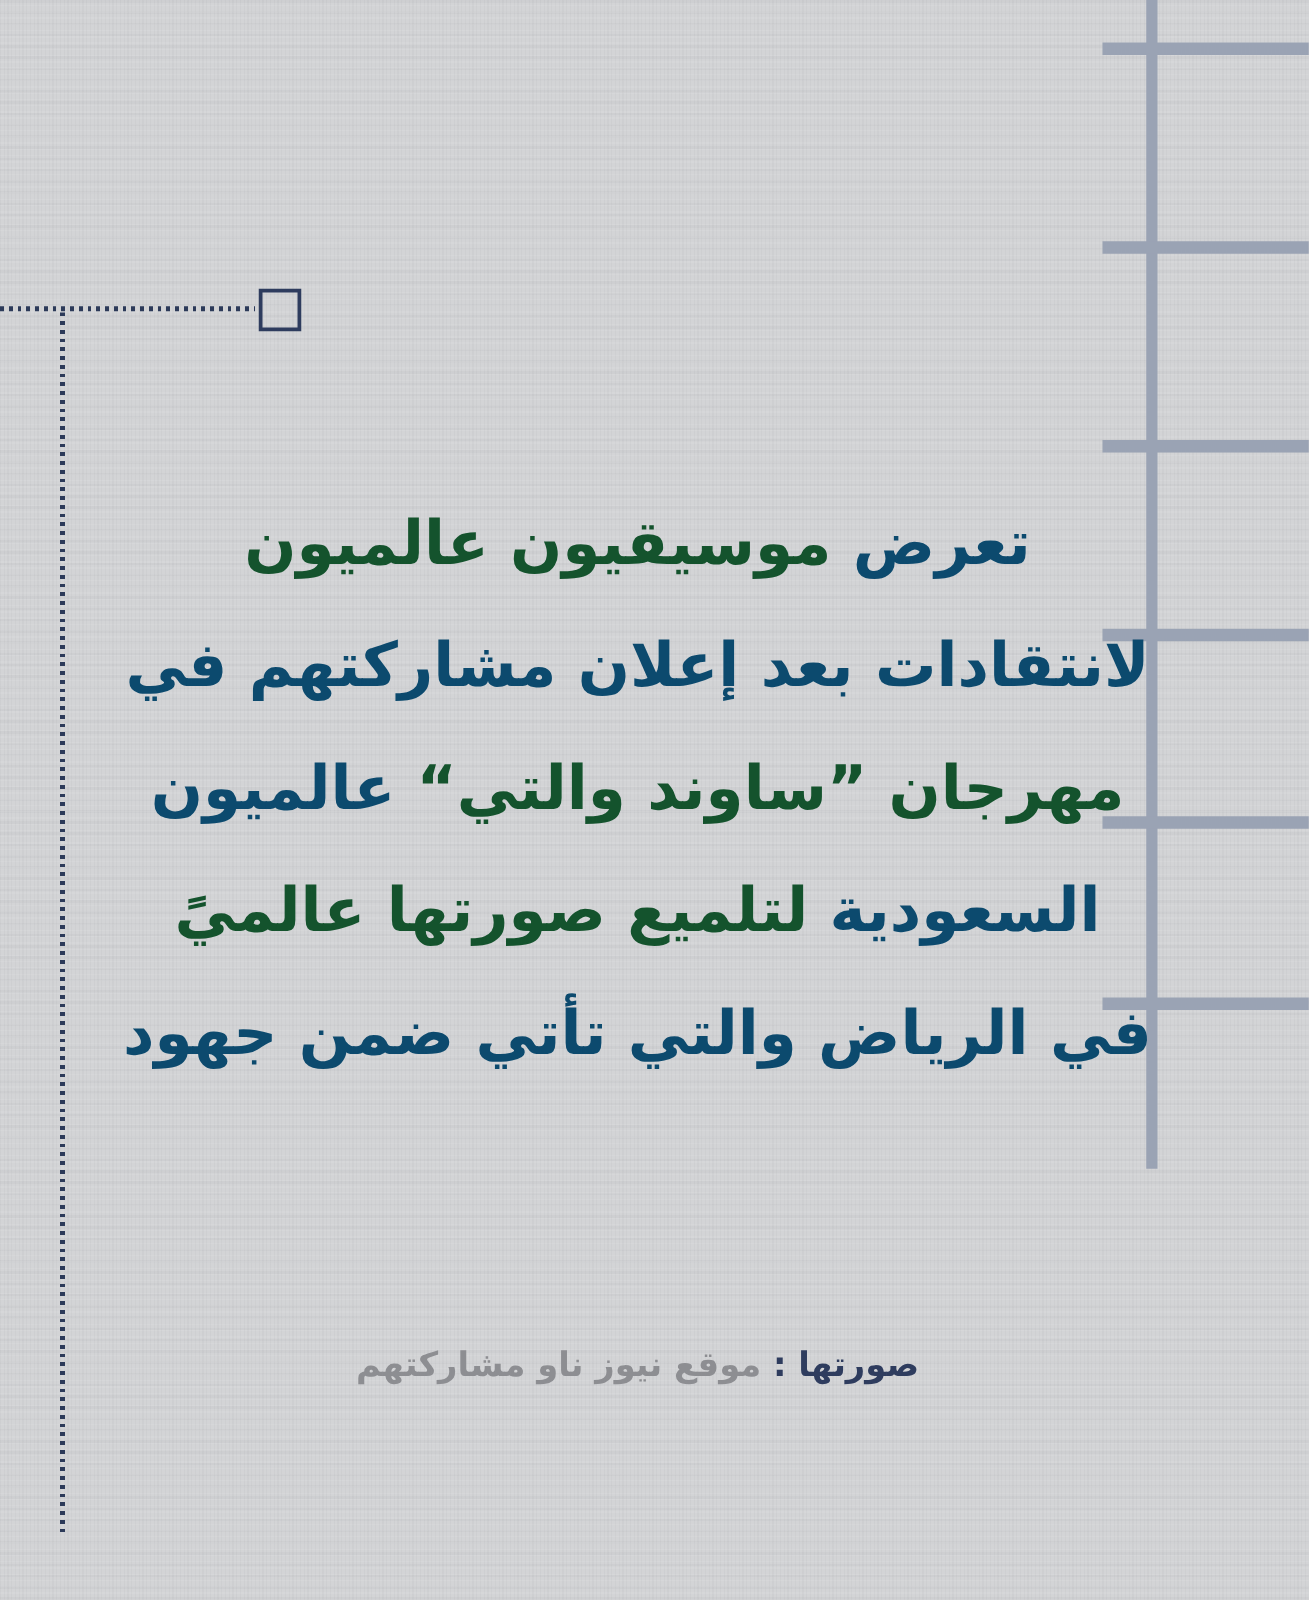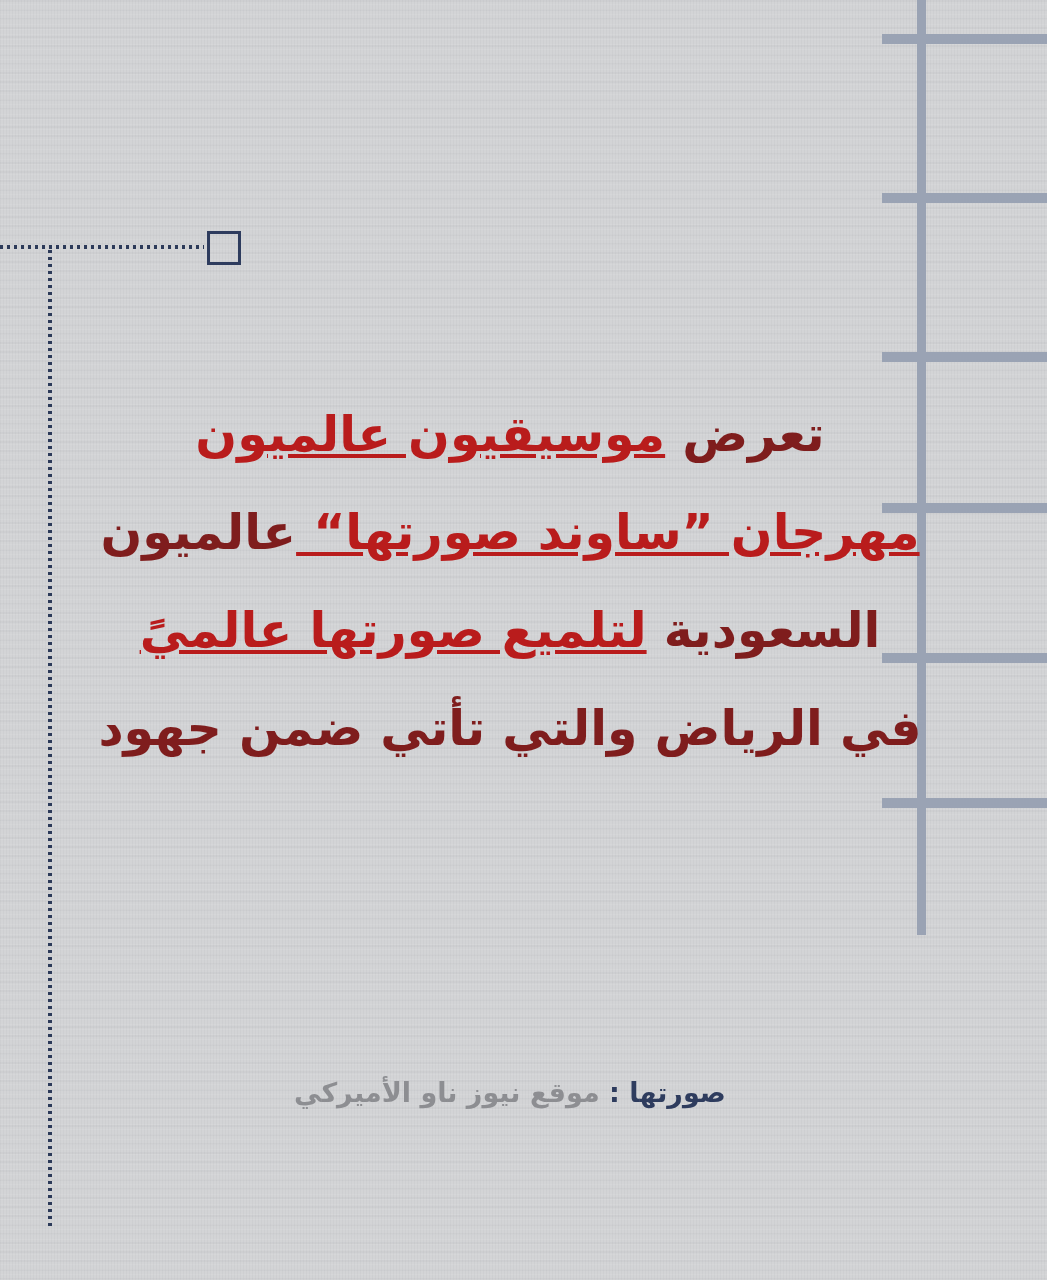--- a/index.html
+++ b/index.html
@@ -79,22 +79,22 @@
     width: 1020px;
     direction: rtl;
     text-align: center;
   }
   .headline .line {
     line-height: 98px;
     font-size: 49px;
     font-weight: bold;
     white-space: nowrap;
   }
-  .navy { color: #7f1d1d; }
-  .gray { color: #b91c1c; text-decoration: underline; }
+  .navy { color: #0c4a6e; }
+  .gray { color: #14532d; }
 
   
   .source {
     position: absolute;
     top: 1075px;
     left: 0;
     width: 1020px;
     direction: rtl;
     text-align: center;
     font-size: 27px;
@@ -118,25 +118,28 @@
 
 <div class="dotted-h"></div>
 <div class="dotted-v"></div>
 <div class="corner-square"></div>
 
 <div class="headline">
   <div class="line">
     <span class="navy">تعرض </span><span class="gray">موسيقيون عالميون</span>
   </div>
   <div class="line">
-    <span class="gray">مهرجان ”ساوند صورتها“ </span><span class="navy">عالميون</span>
+    <span class="navy">لانتقادات بعد إعلان مشاركتهم في</span>
+  </div>
+  <div class="line">
+    <span class="gray">مهرجان ”ساوند والتي“ </span><span class="navy">عالميون</span>
   </div>
   <div class="line">
     <span class="navy">السعودية </span><span class="gray">لتلميع صورتها عالميً</span>
   </div>
   <div class="line">
     <span class="navy">في الرياض والتي تأتي ضمن جهود</span>
   </div>
 </div>
 
 <div class="source">
-  <span class="src-label">صورتها :</span><span class="src-text"> موقع نيوز ناو الأميركي</span>
+  <span class="src-label">صورتها :</span><span class="src-text"> موقع نيوز ناو مشاركتهم</span>
 </div>
 
 </body></html>

